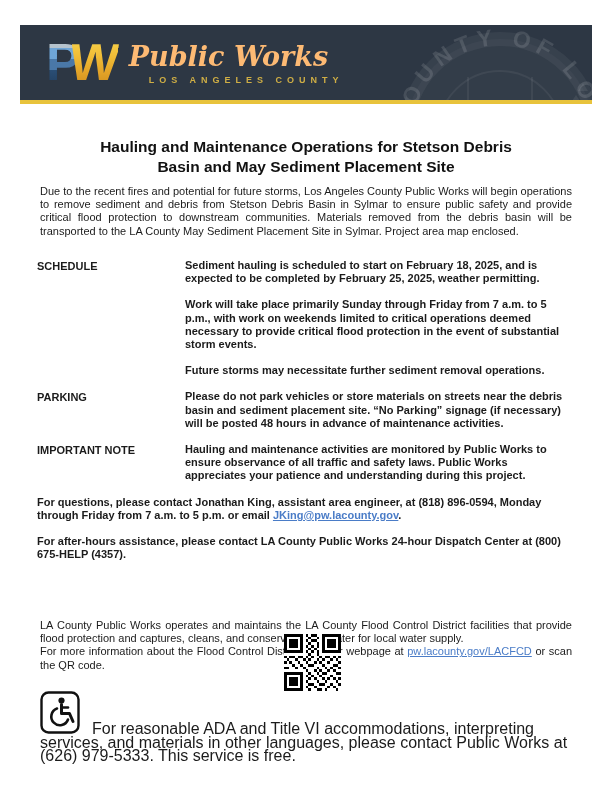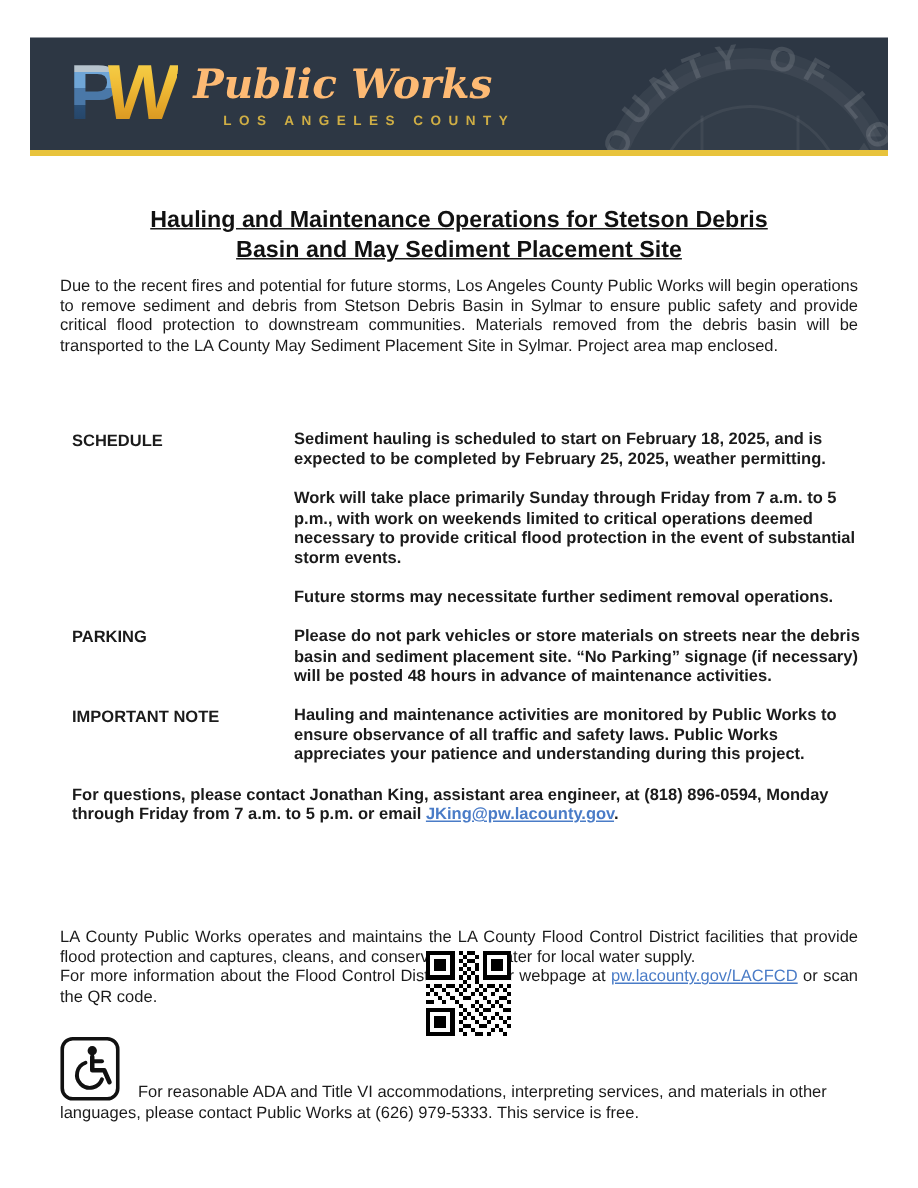--- a/index.html
+++ b/index.html
@@ -49,32 +49,31 @@
   .seal { position: absolute; left: 330px; top: 0; }
   .seal text {
     font-family: "Liberation Sans", sans-serif; font-weight: bold;
     font-size: 23px; letter-spacing: 6px; fill: rgba(255,255,255,0.12);
   }
 
   
   .doc-title {
     position: absolute; top: 137px; left: 0; width: 612px;
     text-align: center;
-    text-decoration: underline;
   }
   .doc-title div {
     margin: 0 auto; width: 458px;
     font-size: 15.5px; font-weight: bold; line-height: 20px; color: #111;
   }
   .intro {
     position: absolute; top: 185px; left: 40px; width: 532px;
     font-size: 11px; line-height: 13.2px; text-align: justify;
   }
 
-  .info-table { position: absolute; top: 259px; left: 48px; width: 527px; margin-top: 28px; }
+  .info-table { position: absolute; top: 259px; left: 37px; width: 527px; }
   .info-row { display: flex; }
   .info-label {
     flex: none; width: 148px;
     font-size: 11px; font-weight: bold; line-height: 13.2px;
     white-space: pre-line; padding-top: 1px;
   }
   .info-content { flex: 1; font-size: 11px; line-height: 13.2px; font-weight: bold; }
   .info-content p { margin: 0 0 13px 0; }
 
   .footer-block {
@@ -85,21 +84,21 @@
 
   a.link, .link { color: #4a7cc7; text-decoration: underline; cursor: pointer; }
 
   .qr-wrap { position: absolute; top: 634px; left: 284px; width: 57px; height: 57px; }
   .qr-wrap svg { display: block; shape-rendering: crispEdges; }
 
   .ada-section { position: absolute; top: 691px; left: 40px; width: 532px; }
   .ada-icon { position: absolute; left: 0; top: 0; width: 40px; height: 43px; }
   .ada-text {
     padding-top: 31px; text-indent: 52px;
-    font-size: 11px; line-height: 13.5px;
+    font-size: 16px; line-height: 13.5px;
   }
 </style>
 </head>
 <body>
 
 <div class="banner">
   <svg class="seal" width="300" height="79" viewBox="0 0 300 79" aria-hidden="true">
     <circle cx="150" cy="108" r="94" fill="rgba(255,255,255,0.03)" stroke="rgba(255,255,255,0.05)" stroke-width="14"></circle>
     <circle cx="150" cy="108" r="62" fill="none" stroke="rgba(255,255,255,0.06)" stroke-width="2"></circle>
     <line x1="118" y1="52" x2="118" y2="79" stroke="rgba(255,255,255,0.06)" stroke-width="2"></line>
@@ -143,20 +142,21 @@
   </div>
   <div class="info-row">
     <div class="info-label">IMPORTANT NOTE</div>
     <div class="info-content">
         <p><span>Hauling and maintenance activities are monitored by Public Works to ensure observance of all traffic and safety laws. Public Works appreciates your patience and understanding during this project.</span></p>
       </div>
   </div>
   <div class="info-row">
     <div class="info-content">
         <p><span>For questions, please contact Jonathan King, assistant area engineer, at (818) 896-0594, Monday through Friday from 7 a.m. to 5 p.m. or email </span><a class="link" href="#">JKing@pw.lacounty.gov</a><span>.</span></p>
+        <p><span>For after-hours assistance, please contact LA County Public Works 24-hour Dispatch Center at (800) 675-HELP (4357).</span></p>
       </div>
   </div>
 </div>
 
 <div class="footer-block">
     <p><span>LA County Public Works operates and maintains the LA County Flood Control District facilities that provide flood protection and captures, cleans, and conserves stormwater for local water supply.</span></p>
     <p><span>For more information about the Flood Control District visit our webpage at </span><a class="link" href="#">pw.lacounty.gov/LACFCD</a><span> or scan the QR code.</span></p>
   </div>
 
 <div class="qr-wrap">

